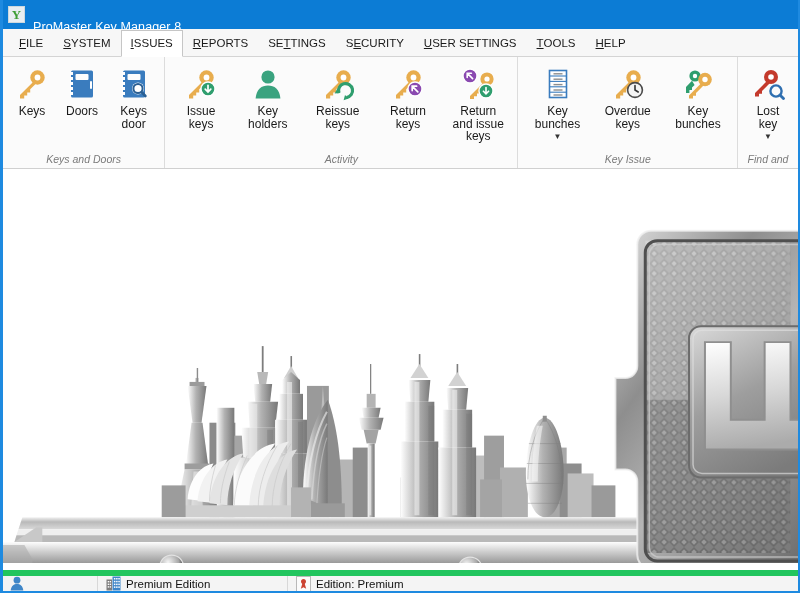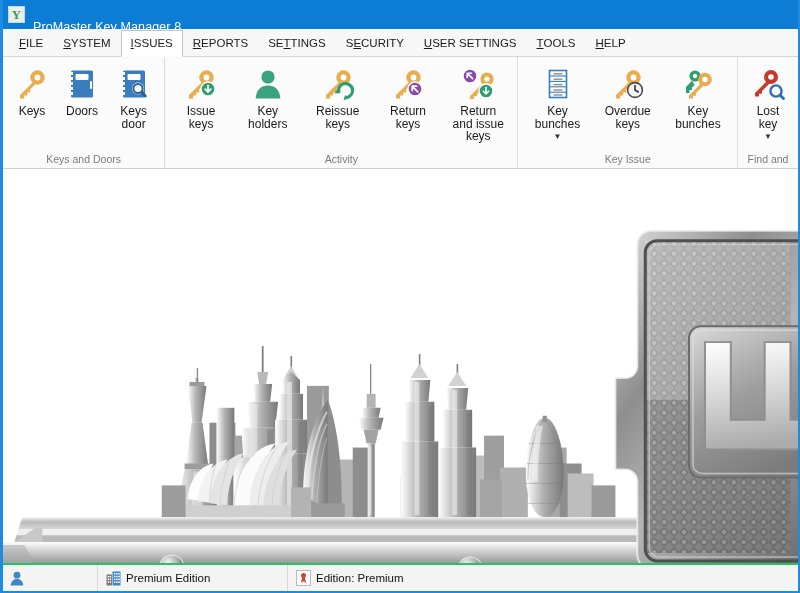--- a/index.html
+++ b/index.html
@@ -87,20 +87,21 @@
     display: flex; align-items: flex-start;
     flex: 1;
     padding: 0 4px;
   }
   .rgroup-label {
     text-align: center;
     font-size: 10.5px; color: #7a7a7a;
     padding-bottom: 3px;
     white-space: nowrap;
     overflow: hidden;
+    font-style: italic;
   }
   .rbtn {
     display: flex; flex-direction: column; align-items: center;
     padding: 3px 6px 0 6px;
     cursor: default;
     min-width: 50px;
   }
   .rbtn .ico { height: 38px; display: flex; align-items: center; justify-content: center; }
   .rbtn .lbl {
     font-size: 12px; color: #1a1a1a; text-align: center;
@@ -114,23 +115,23 @@
   
   .content {
     position: absolute; left: 0; top: 169px; right: 0; bottom: 28px;
     background: #ffffff;
     overflow: hidden;
   }
   .hero { position: absolute; left: 0; top: 0; width: 100%; height: 100%; }
 
   
   .statusbar {
-    position: absolute; left: 0; right: 0; bottom: 0; height: 28px;
+    position: absolute; left: 0; right: 0; bottom: 0; height: 21px;
     background: #f4f4f4;
-    border-top: 2px solid #22c55e;
+    border-top: 6px solid #22c55e;
     display: flex; align-items: center;
   }
   .sb-cell {
     height: 100%;
     display: flex; align-items: center; gap: 5px;
     padding: 0 8px;
     font-size: 11.5px; color: #121212;
     white-space: nowrap;
   }
   .sb-cell.first { width: 95px; border-right: 1px solid #d8d8d8; padding-left: 7px; }

